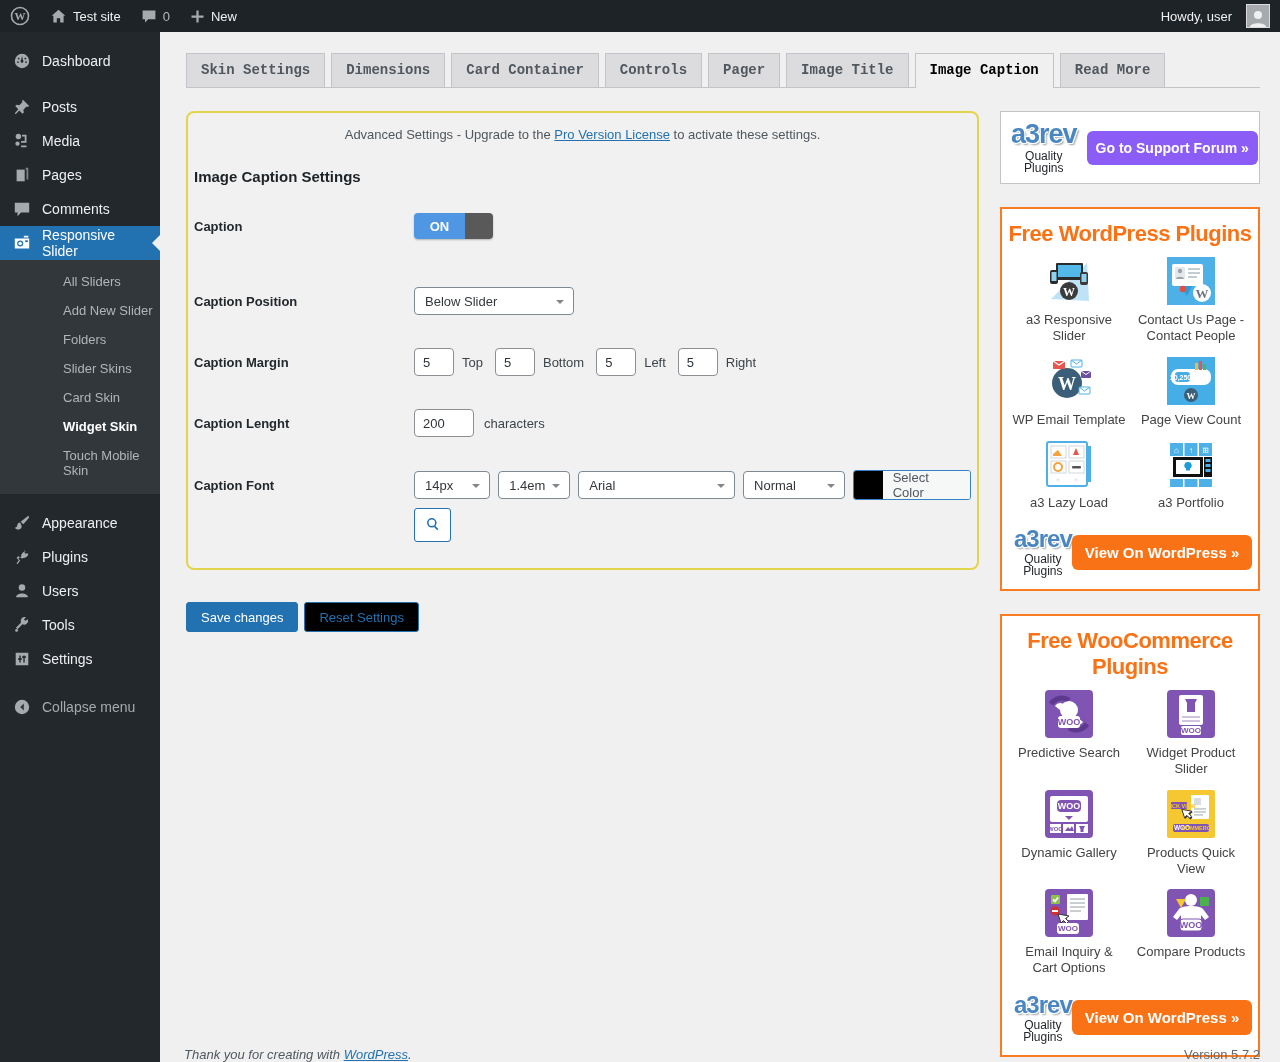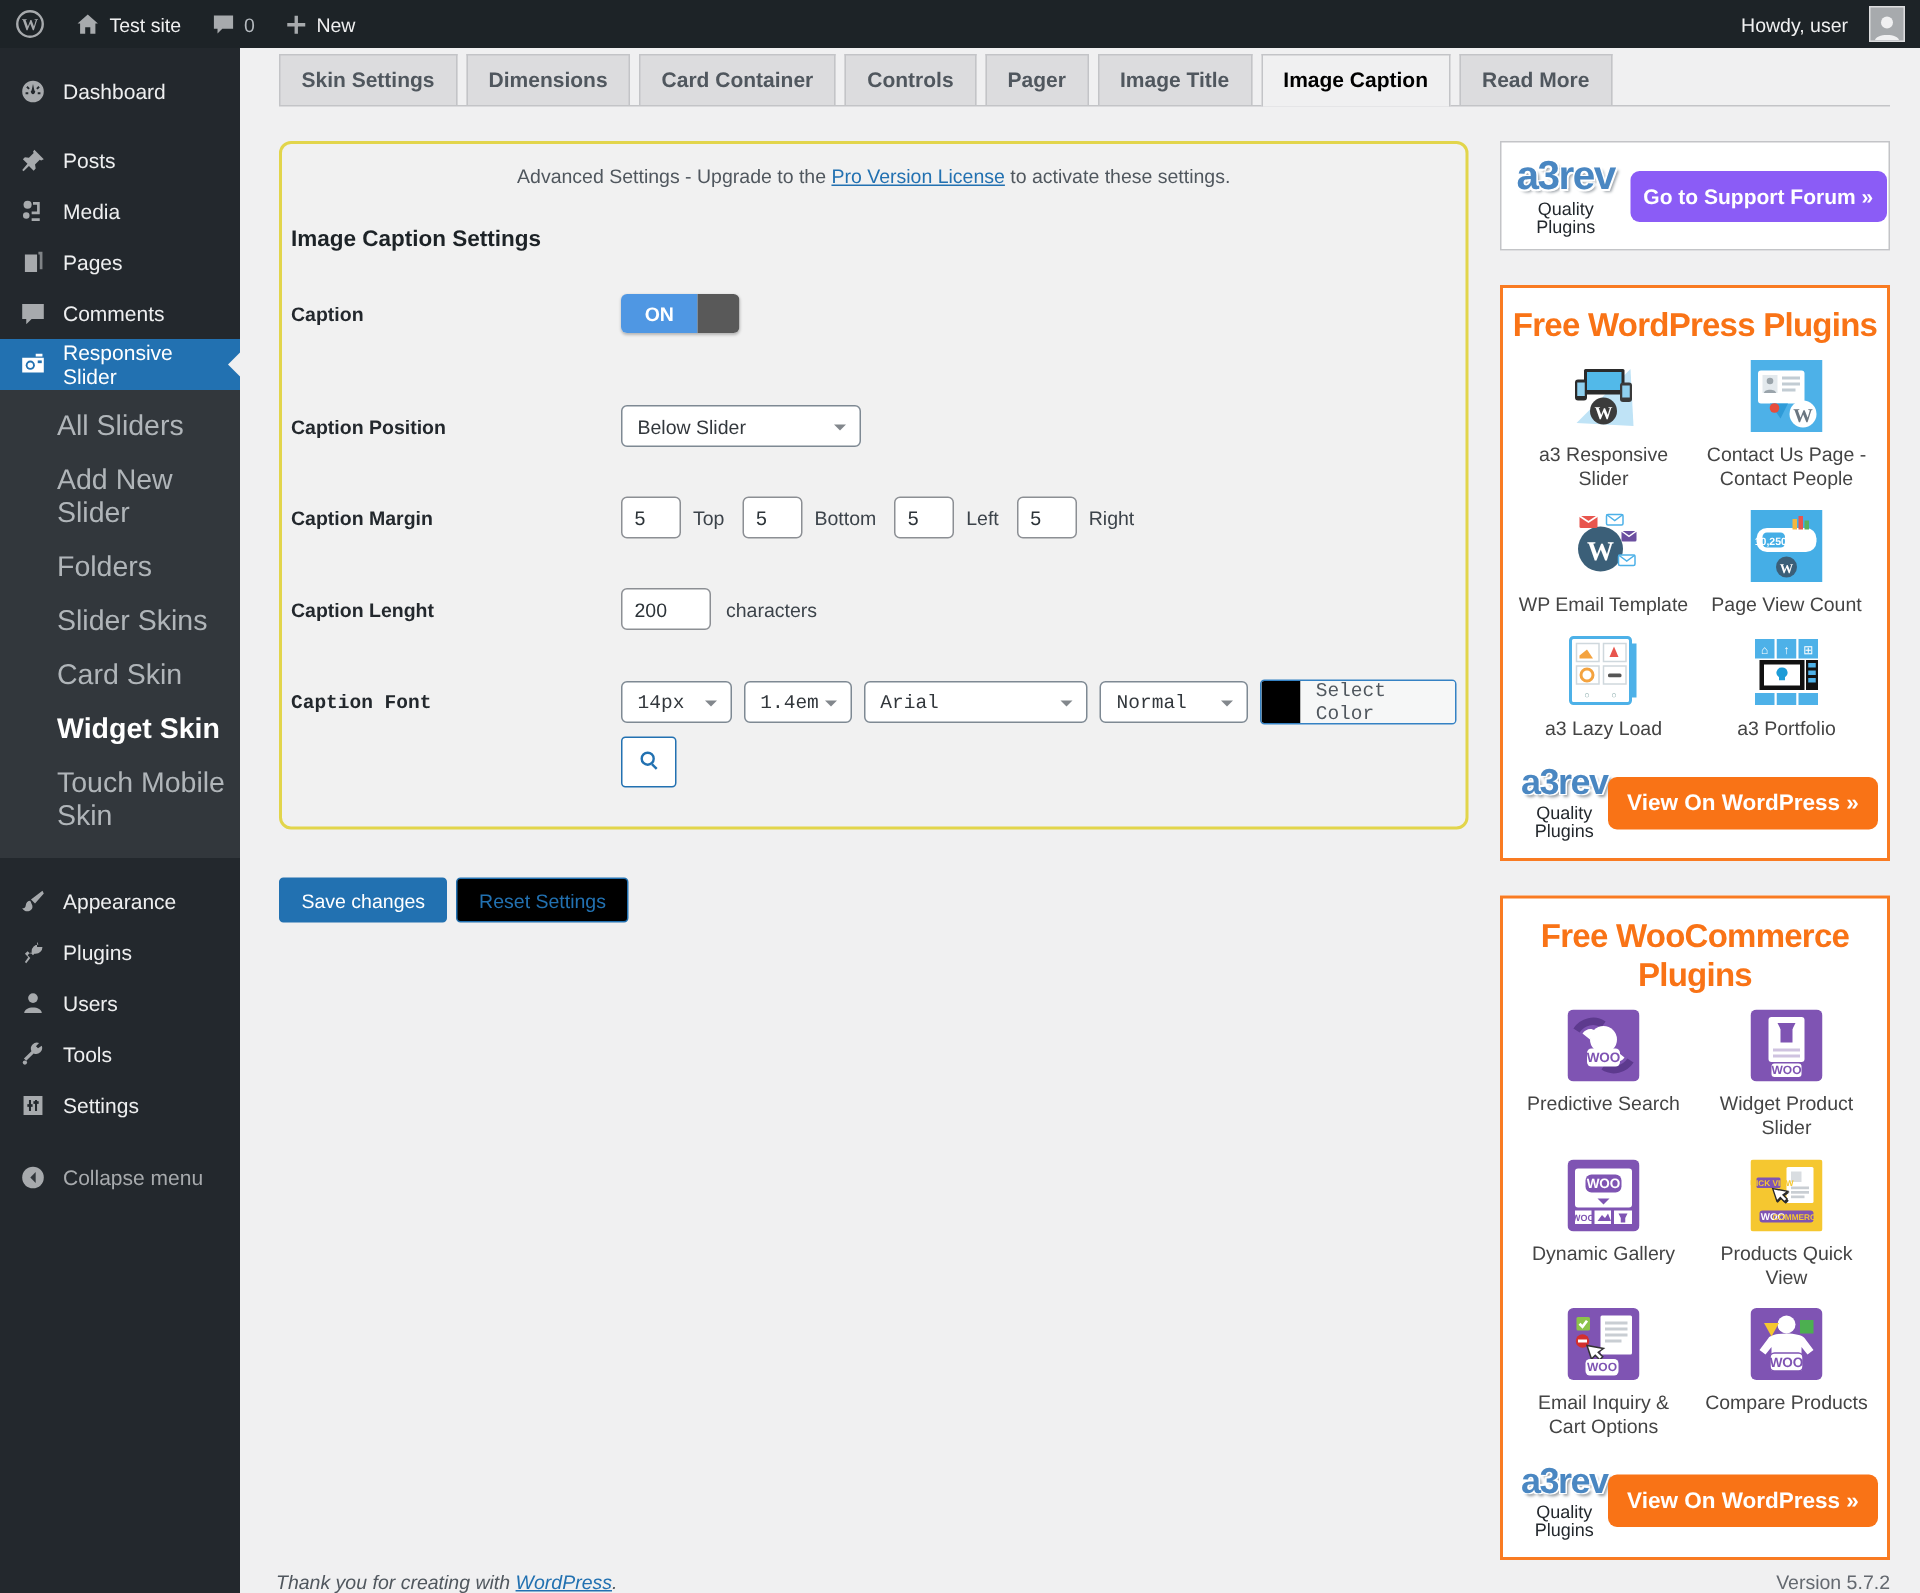--- a/index.html
+++ b/index.html
@@ -16,43 +16,43 @@
 
   
   #adminmenu { position:absolute; top:32px; left:0; width:160px; height:1030px; background:#23282d; }
   .menu-item { display:flex; align-items:center; height:34px; padding:0 8px 0 12px; color:#eeeff0; font-size:14px; cursor:pointer; position:relative; }
   .menu-item .mi-icon { width:20px; height:20px; margin-right:10px; display:flex; align-items:center; justify-content:center; color:#a7aaad; flex:0 0 20px; }
   .menu-item.active { background:#2271b1; color:#fff; }
   .menu-item.active .mi-icon { color:#fff; }
   .menu-item.active::after { content:""; position:absolute; right:0; top:50%; margin-top:-8px; border:8px solid transparent; border-right-color:#f0f0f1; }
   .menu-sep { height:12px; }
   .submenu { background:#32373c; padding:7px 0 9px; }
-  .submenu-item { display:block; padding:7px 3px 7px 38px; font-size:19px; color:#b0b5b9; cursor:pointer; }
+  .submenu-item { display:block; padding:7px 3px 7px 38px; font-size:13px; color:#b0b5b9; cursor:pointer;margin-left:25px; }
   .submenu-item.active { color:#fff; font-weight:bold; }
   .collapse-item { margin-top:14px; color:#a7aaad; }
 
   
   #main { position:absolute; top:32px; left:160px; width:1120px; height:1030px; background:#f0f0f1; padding:0 20px 0 26px; }
 
   
-  .nav-tabs { display:flex; gap:6px; margin-top:4px; border-bottom:1px solid #c3c4c7; }
+  .nav-tabs { display:flex; gap:6px; margin-top:21px; border-bottom:1px solid #c3c4c7;font-family:Liberation Mono, monospace; }
   .nav-tab { background:#dcdcde; border:1px solid #c3c4c7; border-bottom:none; padding:8px 14px 9px; font-size:14px; font-weight:bold; color:#50575e; cursor:pointer; margin-bottom:0; }
   .nav-tab.active { background:#f0f0f1; color:#000; margin-bottom:-1px; padding-bottom:10px; }
 
   .columns { display:flex; margin-top:23px; }
   .col-left { width:797px; }
   .col-right { width:260px; margin-left:21px; }
 
   
   .panel { border:2px solid #e2d54b; border-radius:8px; background:#f1f1f1; padding:14px 6px 26px; }
   .notice-line { text-align:center; font-size:13px; color:#50575e; margin-bottom:26px; }
   .notice-line a { color:#2271b1; text-decoration:underline; cursor:pointer; }
   .panel h3 { font-size:15px; font-weight:bold; color:#1d2327; margin:8px 0 28px; }
   .frow { display:flex; align-items:center; margin-bottom:33px; }
-  .frow.last { margin-bottom:0;font-family:Liberation Mono, monospace; }
+  .frow.last { margin-bottom:0; }
   .flabel { width:220px; flex:0 0 220px; font-size:13px; font-weight:bold; color:#23282d; }
   .fctrl { display:flex; align-items:center;justify-content:flex-end; }
 
   
   .toggle { display:flex; width:79px; height:26px; border-radius:4px; overflow:hidden; cursor:pointer; box-shadow:0 1px 2px rgba(0,0,0,.25); }
   .toggle .on { width:51px; background:#4f97e3; color:#fff; font-weight:bold; font-size:13px; display:flex; align-items:center; justify-content:center; }
   .toggle .knob { width:28px; background:#595959; }
 
   
   .wsel { position:relative; height:28px; background:#fff; border:1px solid #7e8993; border-radius:4px; display:flex; align-items:center; padding:0 24px 0 10px; font-size:13px; color:#32373c; cursor:pointer; }

